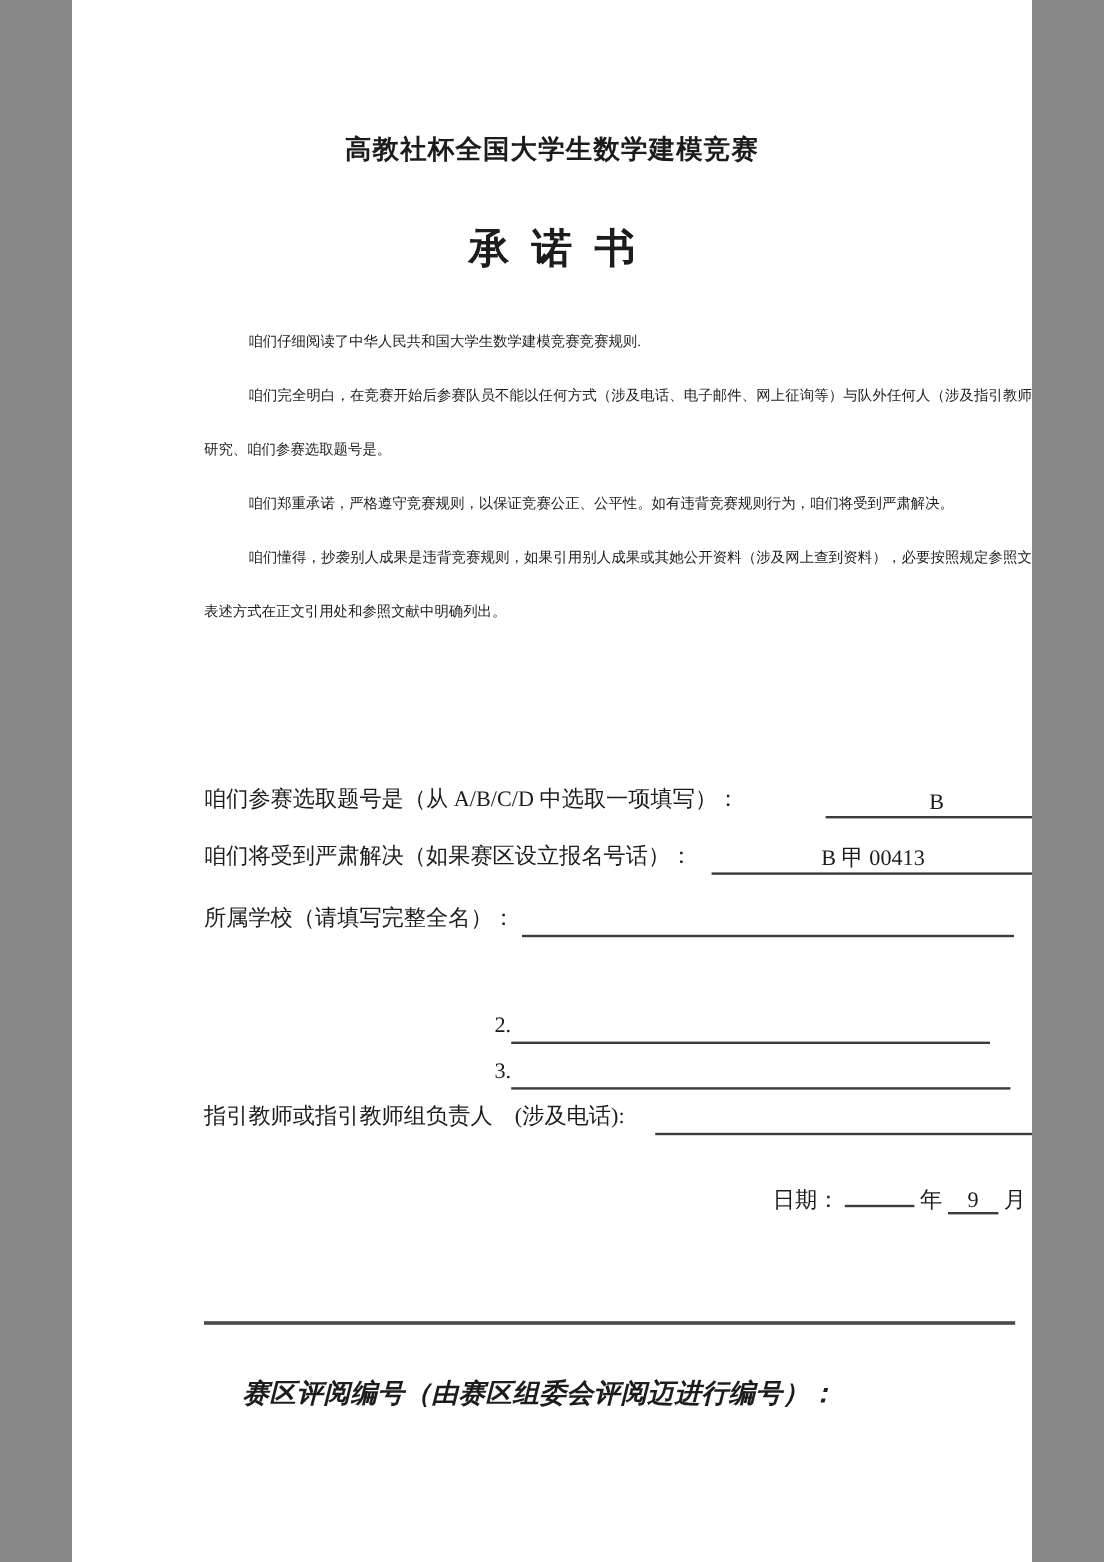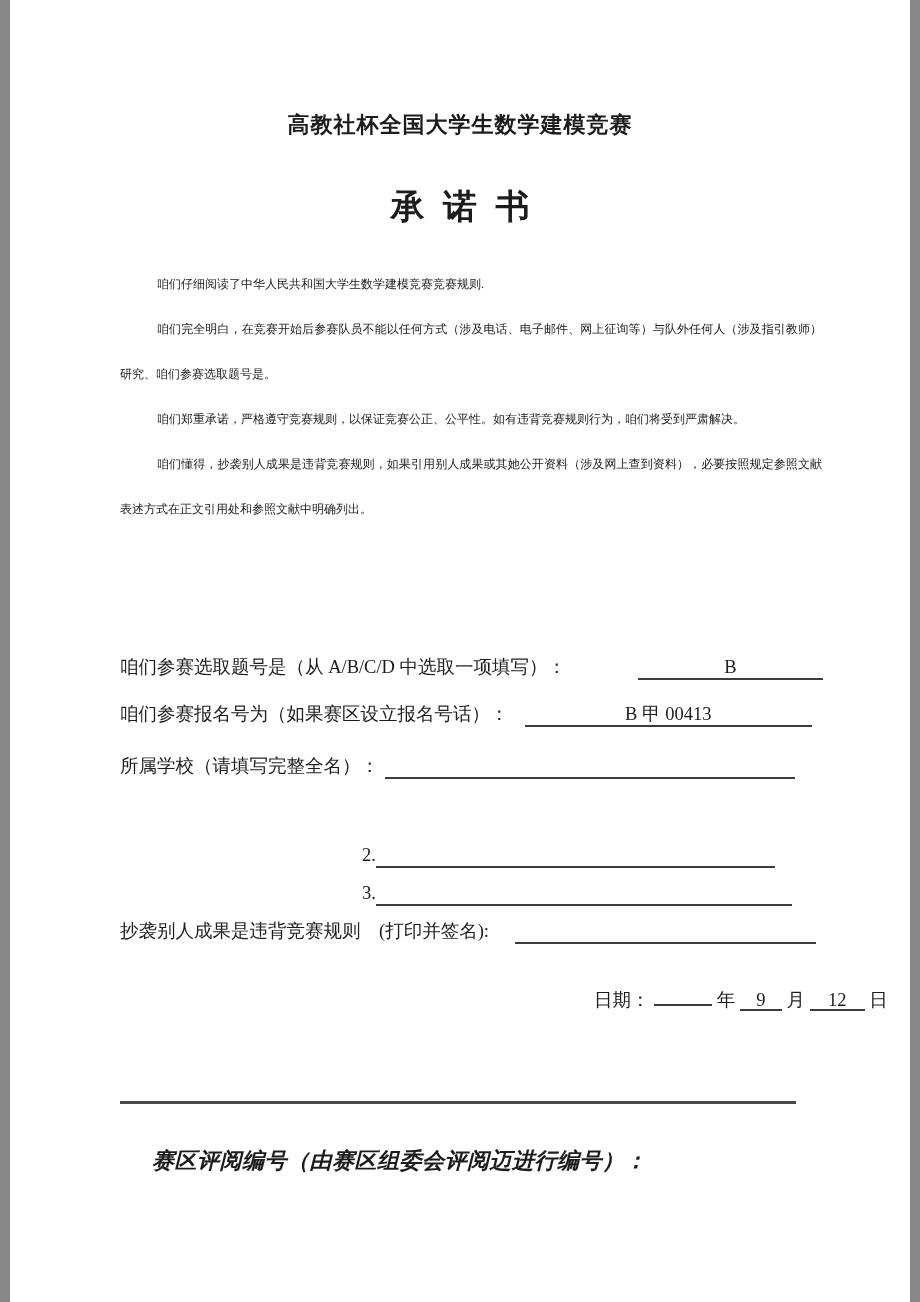--- a/index.html
+++ b/index.html
@@ -1,18 +1,18 @@
 <!DOCTYPE html>
 <html><head>
 <meta charset="utf-8">
 <style>
   html,body{margin:0;padding:0;background:#888;}
   .page{
     position:relative;
-    width:900px;height:1302px;
+    width:800px;height:1302px;
     margin:0 auto;
     background:#ffffff;
     font-family:"Liberation Serif","DejaVu Serif",serif;
     color:#1c1c1c;
     overflow:hidden;
   }
   .doc-title{
     position:absolute;top:110px;left:0;width:100%;
     text-align:center;font-size:22px;font-weight:bold;
     letter-spacing:1px;
@@ -23,21 +23,21 @@
     word-spacing:10px;
   }
   .body-text{
     position:absolute;top:262px;left:110px;width:702px;
     font-size:12px;line-height:45px;
     text-align:justify;
   }
   .body-text p{margin:0;text-indent:37px;}
   .form-row{
     position:absolute;
-    display:flex;align-items:flex-start;
+    display:flex;align-items:flex-end;
     font-size:18.5px;line-height:30px;
     white-space:nowrap;
   }
   .form-label{white-space:nowrap;}
   .fill{
     flex:1;
     border-bottom:2px solid #3c3c3c;
     text-align:center;
     min-width:30px;
     margin-left:6px;
@@ -93,42 +93,42 @@
     <p>咱们郑重承诺，严格遵守竞赛规则，以保证竞赛公正、公平性。如有违背竞赛规则行为，咱们将受到严肃解决。</p>
     <p>咱们懂得，抄袭别人成果是违背竞赛规则，如果引用别人成果或其她公开资料（涉及网上查到资料），必要按照规定参照文献表述方式在正文引用处和参照文献中明确列出。</p>
   </div>
 
   <div class="form-row row-problem">
     <span class="form-label">咱们参赛选取题号是（从 A/B/C/D 中选取一项填写）：</span>
     <span class="fill">B</span>
   </div>
 
   <div class="form-row row-teamno">
-    <span class="form-label">咱们参赛报名号为（如果赛区设立报名号话）：</span>
+    <span class="form-label">咱们将受到严肃解决（如果赛区设立报名号话）：</span>
     <span class="fill">B 甲 00413</span>
   </div>
 
   <div class="form-row row-school">
     <span class="form-label">所属学校（请填写完整全名）：</span>
     <span class="fill"></span>
   </div>
 
 
   <div class="form-row row-member2">
     <span class="form-label">2.</span>
     <span class="fill" style="margin-left:0;"></span>
   </div>
 
   <div class="form-row row-member3">
     <span class="form-label">3.</span>
     <span class="fill" style="margin-left:0;"></span>
   </div>
 
   <div class="form-row row-advisor">
-    <span class="form-label">抄袭别人成果是违背竞赛规则　(打印并签名):</span>
+    <span class="form-label">指引教师或指引教师组负责人　(涉及电话):</span>
     <span class="fill"></span>
   </div>
 
   <div class="date-row">
     <span>日期：</span>
     <span class="fill-fixed u-year"></span>
     <span>年</span>
     <span class="fill-fixed u-month">9</span>
     <span>月</span>
     <span class="fill-fixed u-day">12</span>

